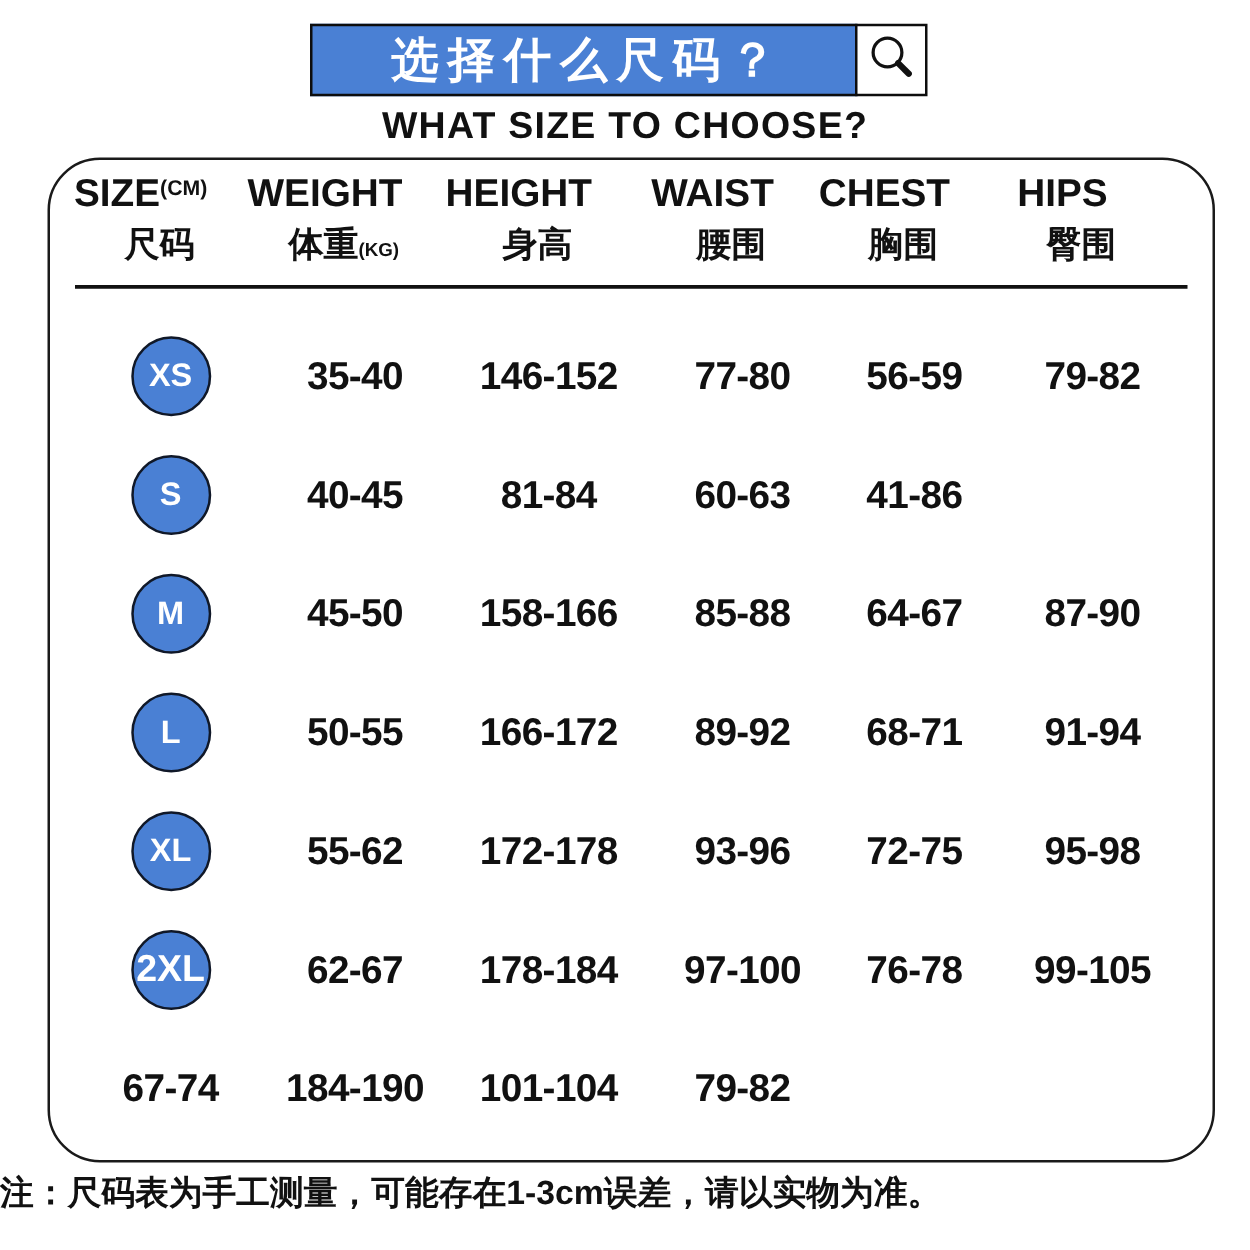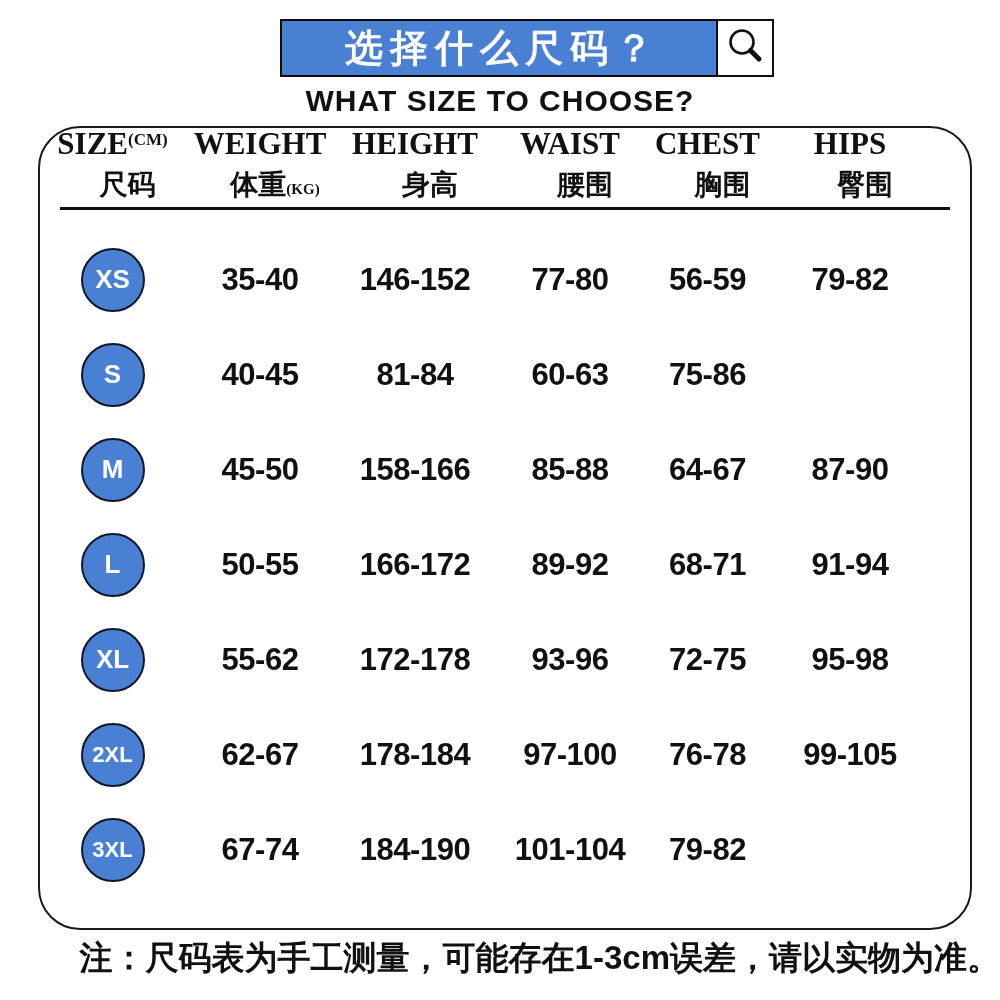--- a/index.html
+++ b/index.html
@@ -7,21 +7,21 @@
     --badge-border:#101828;
     --ink:#111111;
   }
   html,body{margin:0;padding:0;}
   body{
     width:1000px;height:1000px;position:relative;overflow:hidden;
     background:#ffffff;color:var(--ink);
     font-family:"Liberation Sans","DejaVu Sans",sans-serif;
   }
   
-  .search-bar{position:absolute;left:248px;top:19px;height:58px;display:flex;margin-left:32px;}
+  .search-bar{position:absolute;left:248px;top:19px;height:58px;display:flex;}
   .banner{
     width:438px;height:58px;box-sizing:border-box;
     background:var(--accent);border:2px solid #0d0d0d;
     display:flex;align-items:center;justify-content:center;
     color:#ffffff;font-size:38px;font-weight:700;letter-spacing:7px;
     padding-left:7px; 
   }
   .mag-box{
     width:58px;height:58px;box-sizing:border-box;margin-left:-2px;
     background:#ffffff;border:2px solid #0d0d0d;
@@ -32,46 +32,46 @@
     text-align:center;font-size:30px;font-weight:700;letter-spacing:1px;
   }
   
   .panel{
     position:absolute;left:38px;top:126px;width:934px;height:804px;
     box-sizing:border-box;border:2px solid #1a1a1a;border-radius:42px;
     background:#ffffff;overflow:hidden;
   }
   .t-head{
     display:grid;grid-template-columns:145px 150px 160px 150px 125px 160px;
-    height:79px;align-content:center;font-family:Liberation Serif, serif;
+    height:100px;align-content:center;
   }
   .th{text-align:center;}
   .th-en{font-size:31px;font-weight:700;line-height:34px;}
   .th-en .sup{font-size:17px;font-weight:700;position:relative;top:-9px;letter-spacing:0;}
   .th-zh{font-size:28px;font-weight:700;line-height:37px;margin-left:30px;}
   .th-zh .zh-unit{font-size:15px;}
   .divider{height:3px;background:#111111;margin:0 20px;}
-  .t-body{padding-top:22px;}
+  .t-body{padding-top:22px;padding-left:24px;}
   .t-row{
     display:grid;grid-template-columns:145px 150px 160px 150px 125px 160px;
     height:95px;align-items:center;
   }
   .td{text-align:center;font-size:31px;font-weight:700;letter-spacing:-0.5px;}
   .td-size{text-align:center;}
   .size-badge{
     display:inline-flex;width:64px;height:64px;box-sizing:border-box;
     border-radius:50%;background:var(--accent);border:2px solid var(--badge-border);
     color:#ffffff;align-items:center;justify-content:center;
     font-size:26px;font-weight:700;letter-spacing:0;
   }
-  .size-badge.long{font-size:22px;}
+  .size-badge.long{font-size:30px;}
   
   .footer-note{
     position:absolute;top:936px;left:0;width:100%;
-    text-align:right;font-size:33px;font-weight:700;
+    text-align:left;font-size:27px;font-weight:700;
   }
 </style>
 </head>
 <body>
 
 <div class="search-bar">
   <div class="banner">选择什么尺码？</div>
   <div class="mag-box">
     <span>
       <svg width="38" height="38" viewBox="0 0 38 38">
@@ -121,21 +121,21 @@
       <div class="td">146-152</div>
       <div class="td">77-80</div>
       <div class="td">56-59</div>
       <div class="td">79-82</div>
     </div>
     <div class="t-row">
       <div class="td td-size"><span class="size-badge">S</span></div>
       <div class="td">40-45</div>
       <div class="td">81-84</div>
       <div class="td">60-63</div>
-      <div class="td">75-86</div>
+      <div class="td">41-86</div>
     </div>
     <div class="t-row">
       <div class="td td-size"><span class="size-badge">M</span></div>
       <div class="td">45-50</div>
       <div class="td">158-166</div>
       <div class="td">85-88</div>
       <div class="td">64-67</div>
       <div class="td">87-90</div>
     </div>
     <div class="t-row">
@@ -156,21 +156,20 @@
     </div>
     <div class="t-row">
       <div class="td td-size"><span class="size-badge long">2XL</span></div>
       <div class="td">62-67</div>
       <div class="td">178-184</div>
       <div class="td">97-100</div>
       <div class="td">76-78</div>
       <div class="td">99-105</div>
     </div>
     <div class="t-row">
-      <div class="td td-size"><span class="size-badge long">3XL</span></div>
       <div class="td">67-74</div>
       <div class="td">184-190</div>
       <div class="td">101-104</div>
       <div class="td">79-82</div>
     </div>
   </div>
 </div>
 
 <div class="footer-note">注：尺码表为手工测量，可能存在1-3cm误差，请以实物为准。</div>
 

